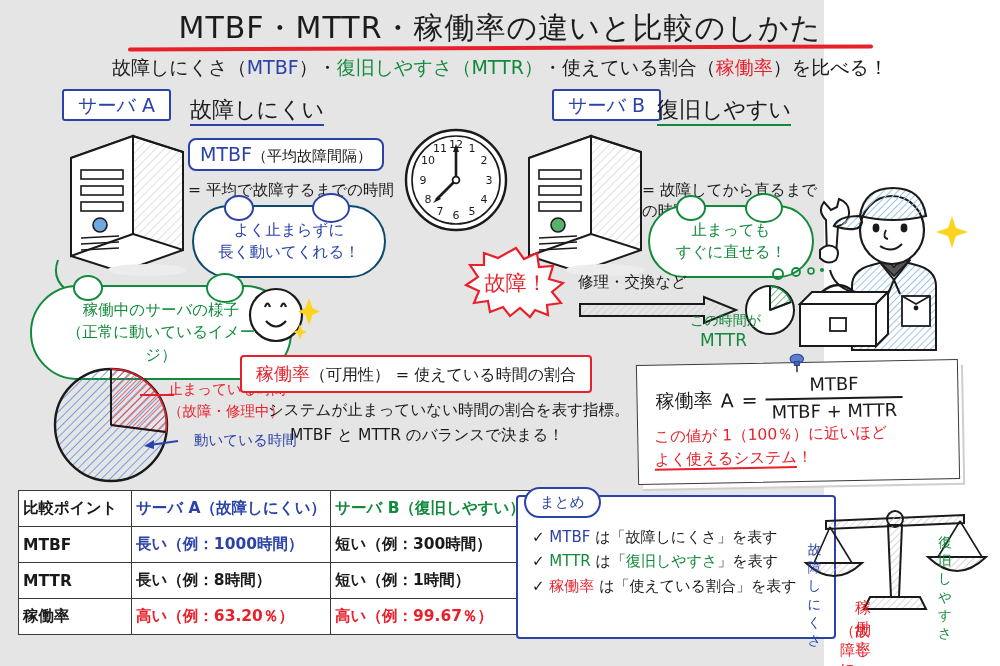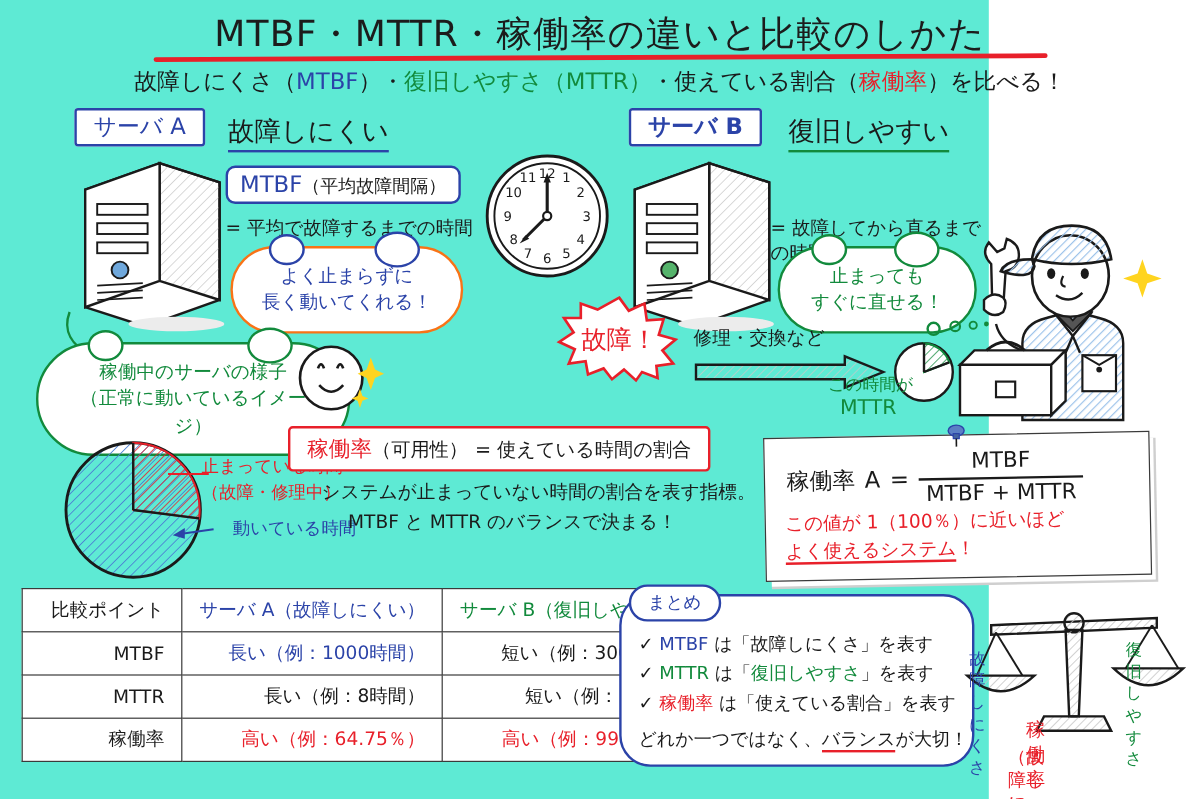--- a/index.html
+++ b/index.html
@@ -1,21 +1,21 @@
 <!DOCTYPE html>
 <html><head>
 <meta charset="utf-8">
 <style>
   html,body{margin:0;padding:0;background:#fff;}
   body{
     font-family:"DejaVu Sans","Liberation Sans",sans-serif;
     width:1000px;height:666px;position:relative;overflow:hidden;
     color:#1a1a1a;
   }
-  #page{position:relative;width:824px;height:666px;background:#5eead4;}
+  #page{position:relative;width:824px;height:666px;background:#e5e5e5;}
   .abs{position:absolute;}
 
   
   #title{
     left:0;top:8px;width:1000px;text-align:center;
     font-size:30px;letter-spacing:1px;color:#1c1c1c;
   }
   #title-rule{
     left:128px;top:46px;width:745px;height:4px;
     background:#e8202a;border-radius:3px;
@@ -44,21 +44,21 @@
     font-size:19px;color:#2b43a8;display:inline-block;background:#fff;
   }
   .termbox.green{border-color:#128a3c;color:#128a3c;}
   .termbox .sub{font-size:15px;color:#1a1a1a;}
   .deftext{font-size:15.5px;color:#1a1a1a;}
 
   
   .cloud{
     position:absolute;font-size:15.5px;line-height:1.45;text-align:center;
     padding:12px 20px;border-radius:48px;background:#fff;
-    border:2px solid #f97316;color:#2b43a8;
+    border:2px solid #0c4a6e;color:#2b43a8;
   }
   .cloud.green{border-color:#128a3c;color:#128a3c;}
   .cloud:before,.cloud:after{
     content:"";position:absolute;border-radius:50%;background:#fff;
     border:2px solid currentColor;
   }
   .cloud:before{width:26px;height:22px;left:16%;top:-12px;}
   .cloud:after{width:34px;height:26px;right:18%;top:-14px;}
 
   
@@ -66,22 +66,22 @@
     left:240px;top:355px;border:2px solid #e8202a;border-radius:4px;
     padding:5px 14px;font-size:18px;background:#fff;
   }
 
   
   #cmp-table{
     left:18px;top:490px;border-collapse:collapse;background:#fff;
     font-size:15.5px;
   }
   #cmp-table td,#cmp-table th{
-    border:1.6px solid #3a3a3a;padding:7px 14px;text-align:right;
-    font-weight:normal;white-space:nowrap;
+    border:1.6px solid #3a3a3a;padding:7px 4px;text-align:left;
+    font-weight:bold;white-space:nowrap;
   }
   #cmp-table th:first-child,#cmp-table td:first-child{width:104px;}
   #cmp-table th:nth-child(2),#cmp-table td:nth-child(2){width:176px;}
   #cmp-table th:nth-child(3),#cmp-table td:nth-child(3){width:176px;}
   .cellhead-a{color:#2b43a8;}
   .cellhead-b{color:#128a3c;}
 
   
   #formula-card{
     left:637px;top:362px;width:320px;height:118px;background:#fff;
@@ -101,21 +101,21 @@
     line-height:1.5;
   }
   #formula-note .u{border-bottom:2px solid #e8202a;}
   #pin{
     position:absolute;left:150px;top:-10px;width:20px;height:20px;
   }
 
   
   #summary-box{
     left:516px;top:495px;width:292px;height:140px;
-    border:2px solid #2b43a8;border-radius:26px;background:#fff;
+    border:2px solid #2b43a8;border-radius:4px;background:#fff;padding-left:24px;
   }
   #summary-list{
     position:absolute;left:14px;top:28px;font-size:15px;line-height:1.62;
   }
   #summary-tail{
     position:absolute;left:14px;top:110px;font-size:15px;
   }
   #summary-cloud{
     left:524px;top:487px;font-size:14.5px;padding:4px 14px;border-radius:22px;
     border:2px solid #2b43a8;color:#2b43a8;background:#fff;
@@ -214,21 +214,21 @@
         <text x="26" y="38">10</text>
         <text x="38" y="26">11</text>
     </g>
     <line x1="54" y1="54" x2="54" y2="22" stroke="#1a1a1a" stroke-width="2.6" marker-end=""></line>
     <polygon points="54,18 51,26 57,26" fill="#1a1a1a"></polygon>
     <line x1="54" y1="54" x2="34" y2="74" stroke="#1a1a1a" stroke-width="2.6"></line>
     <polygon points="31,77 39,73 36,70" fill="#1a1a1a"></polygon>
     <circle cx="54" cy="54" r="3.4" fill="#fff" stroke="#1a1a1a" stroke-width="1.8"></circle>
   </svg>
 
-  <div class="abs" style="left:524px;top:93px;font-weight:bold;">
+  <div class="abs" style="left:552px;top:93px;">
     <span class="tagbox">サーバ B</span>
   </div>
 
   <svg class="abs" style="left:513px;top:130px;" width="145" height="150" viewBox="0 0 145 150">
     <defs>
       <pattern id="hatchB" width="6" height="6" patternTransform="rotate(45)" patternUnits="userSpaceOnUse">
         <line x1="0" y1="0" x2="0" y2="6" stroke="#cfcfcf" stroke-width="1.3"></line>
       </pattern>
     </defs>
     <polygon points="16,28 78,6 128,22 128,120 66,142 16,126" fill="#fff" stroke="#1a1a1a" stroke-width="2"></polygon>
@@ -416,44 +416,41 @@
         <td class="c-blue">長い（例：1000時間）</td>
         <td>短い（例：300時間）</td>
       </tr>
       <tr>
         <td>MTTR</td>
         <td>長い（例：8時間）</td>
         <td>短い（例：1時間）</td>
       </tr>
       <tr>
         <td>稼働率</td>
-        <td class="c-red">高い（例：64.75％）</td>
+        <td class="c-red">高い（例：63.20％）</td>
         <td class="c-red">高い（例：99.67％）</td>
       </tr>
     </tbody>
   </table>
 
   <div class="abs" id="summary-box">
     <div id="summary-list">
       <div>
         <span>✓</span>
         <span class="c-blue">MTBF</span><span> は「故障しにくさ」を表す</span>
       </div>
       <div>
         <span>✓</span>
         <span class="c-green">MTTR</span><span> は「</span><span class="c-green">復旧しやすさ</span><span>」を表す</span>
       </div>
       <div>
         <span>✓</span>
         <span class="c-red">稼働率</span><span> は「使えている割合」を表す</span>
       </div>
     </div>
-    <div id="summary-tail">
-      <span>どれか一つではなく、</span><span style="border-bottom:2px solid #e8202a;">バランス</span><span>が大切！</span>
-    </div>
   </div>
   <div class="abs" id="summary-cloud">まとめ</div>
 
   <svg class="abs" style="left:800px;top:505px;" width="190" height="130" viewBox="0 0 190 130">
     <defs>
       <pattern id="hatchGray" width="5" height="5" patternTransform="rotate(45)" patternUnits="userSpaceOnUse">
         <line x1="0" y1="0" x2="0" y2="5" stroke="#c4c4c4" stroke-width="1.3"></line>
       </pattern>
     </defs>
 

